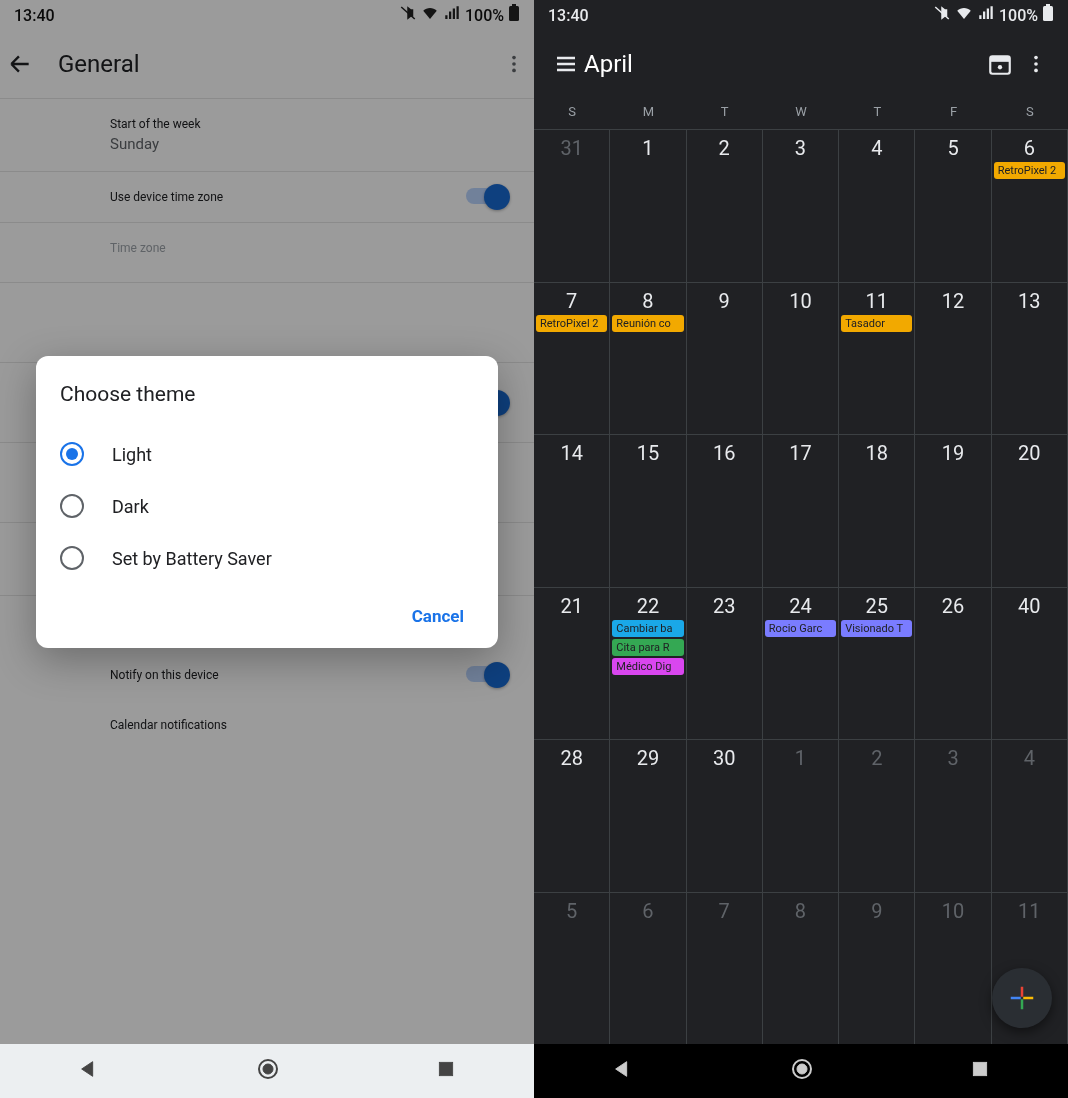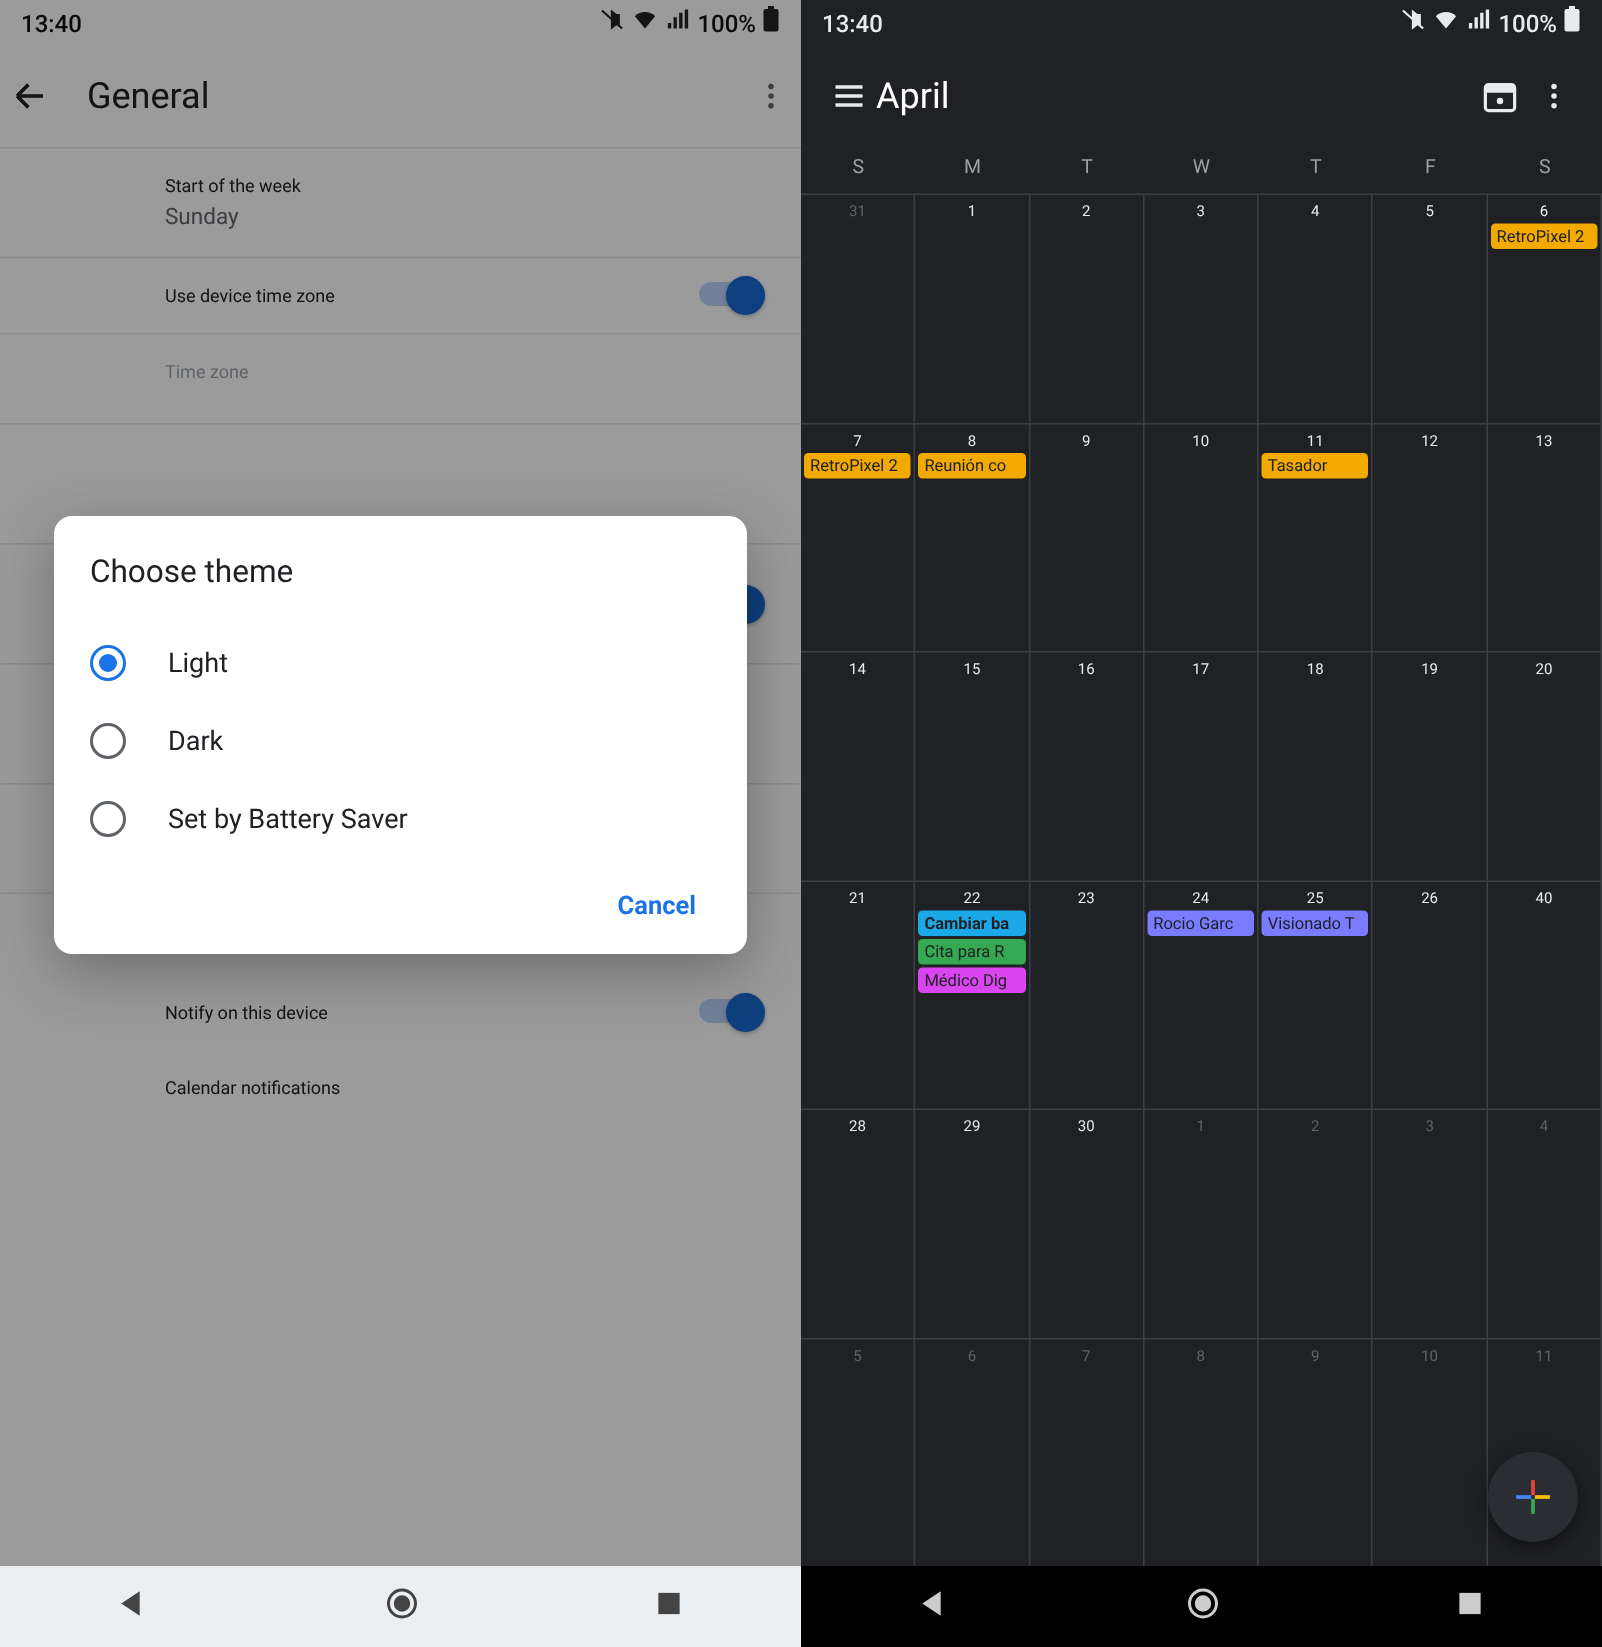--- a/index.html
+++ b/index.html
@@ -24,21 +24,21 @@
   .settings-list .row.disabled .primary { color:#9aa0a6; }
   .settings-list .row.section .primary { color:#1a73e8; font-size:15px; margin-left:-0px }
   .switch { position:absolute; right:24px; top:50%; transform:translateY(-50%); width:44px; height:26px; }
   .switch .track { position:absolute; inset:4px 0; height:16px; border-radius:8px; background:#8ab4f8; opacity:.6 }
   .switch .thumb { position:absolute; right:0; top:0; width:26px; height:26px; border-radius:50%; background:#1868ce; box-shadow:0 1px 3px rgba(0,0,0,.3)}
 
   
   .scrim { position:absolute; inset:0; background:rgba(0,0,0,.38); }
 
   
-  .dialog { position:absolute; left:36px; right:36px; top:344px; background:#fff; border-radius:12px; padding:26px 24px 14px; box-shadow:0 12px 40px rgba(0,0,0,.3);}
+  .dialog { position:absolute; left:36px; right:36px; top:356px; background:#fff; border-radius:12px; padding:26px 24px 14px; box-shadow:0 12px 40px rgba(0,0,0,.3);}
   .dialog .dtitle { font-size:21px; margin-bottom:22px; }
   .dopt { display:flex; align-items:center; gap:28px; padding:14px 0; }
   .radio { width:24px; height:24px; border-radius:50%; border:2.4px solid #5f6368; display:flex; align-items:center; justify-content:center; flex-shrink:0;}
   .radio.selected { border-color:#1a73e8; }
   .radio.selected::after { content:""; width:12px; height:12px; border-radius:50%; background:#1a73e8;}
   .dopt .lbl { font-size:18px; }
   .dactions { text-align:right; padding-top:14px; }
   .dactions .btn { color:#1a73e8; font-size:17px; font-weight:700; padding:8px 10px; background:none; border:none;}
 
   
@@ -50,21 +50,21 @@
 
   
   .phone.right { background:#202124; color:#e8eaed;}
   .phone.right .statusbar { color:#e8eaed;}
   .cal-appbar { height:68px; display:flex; align-items:center; padding:0 14px; }
   .cal-appbar .menu,.cal-appbar .today,.cal-appbar .more{ width:36px; height:36px; display:flex; align-items:center; justify-content:center;}
   .cal-appbar .month { font-size:24px; flex:1; color:#fff; font-weight:400;}
   .weekdays { display:grid; grid-template-columns:repeat(7,1fr); text-align:center; font-size:13px; color:#9aa0a6; padding:6px 0 10px;}
   .grid { flex:1; display:grid; grid-template-columns:repeat(7,1fr); grid-template-rows:repeat(6,1fr); }
   .cell { border-top:1px solid #3c4043; border-right:1px solid #3c4043; position:relative; padding-top:6px; overflow:hidden;}
-  .cell .dnum { font-size:10px; text-align:center; color:#e8eaed; }
+  .cell .dnum { font-size:20px; text-align:center; color:#e8eaed; }
   .cell.other .dnum { color:#5f6368; }
   .evt { font-size:11px; color:#202124; padding:2px 4px; border-radius:3px; margin:2px 2px 0 2px; white-space:nowrap; overflow:hidden; text-overflow:clip;}
   .fab { position:absolute; right:16px; bottom:70px; width:60px; height:60px; border-radius:50%; background:#2a2e33; box-shadow:0 4px 12px rgba(0,0,0,.5); display:flex; align-items:center; justify-content:center;}
 
   .content-area { position:relative; flex:1; display:flex; flex-direction:column;}
 </style>
 </head>
 <body>
 
 <div class="phone left">
@@ -315,21 +315,21 @@
           <div class="dnum">19</div>
         </div>
         <div class="cell">
           <div class="dnum">20</div>
         </div>
         <div class="cell">
           <div class="dnum">21</div>
         </div>
         <div class="cell">
           <div class="dnum">22</div>
-          <div class="evt" style="background: rgb(26, 168, 232); font-weight: bold;">Cambiar ba</div>
+          <div class="evt" style="background: rgb(26, 168, 232);">Cambiar ba</div>
           <div class="evt" style="background: rgb(52, 168, 83);">Cita para  R</div>
           <div class="evt" style="background: #d946ef;">Médico Dig</div>
         </div>
         <div class="cell">
           <div class="dnum">23</div>
         </div>
         <div class="cell">
           <div class="dnum">24</div>
           <div class="evt" style="background: rgb(122, 124, 255);">Rocio Garc</div>
         </div>

